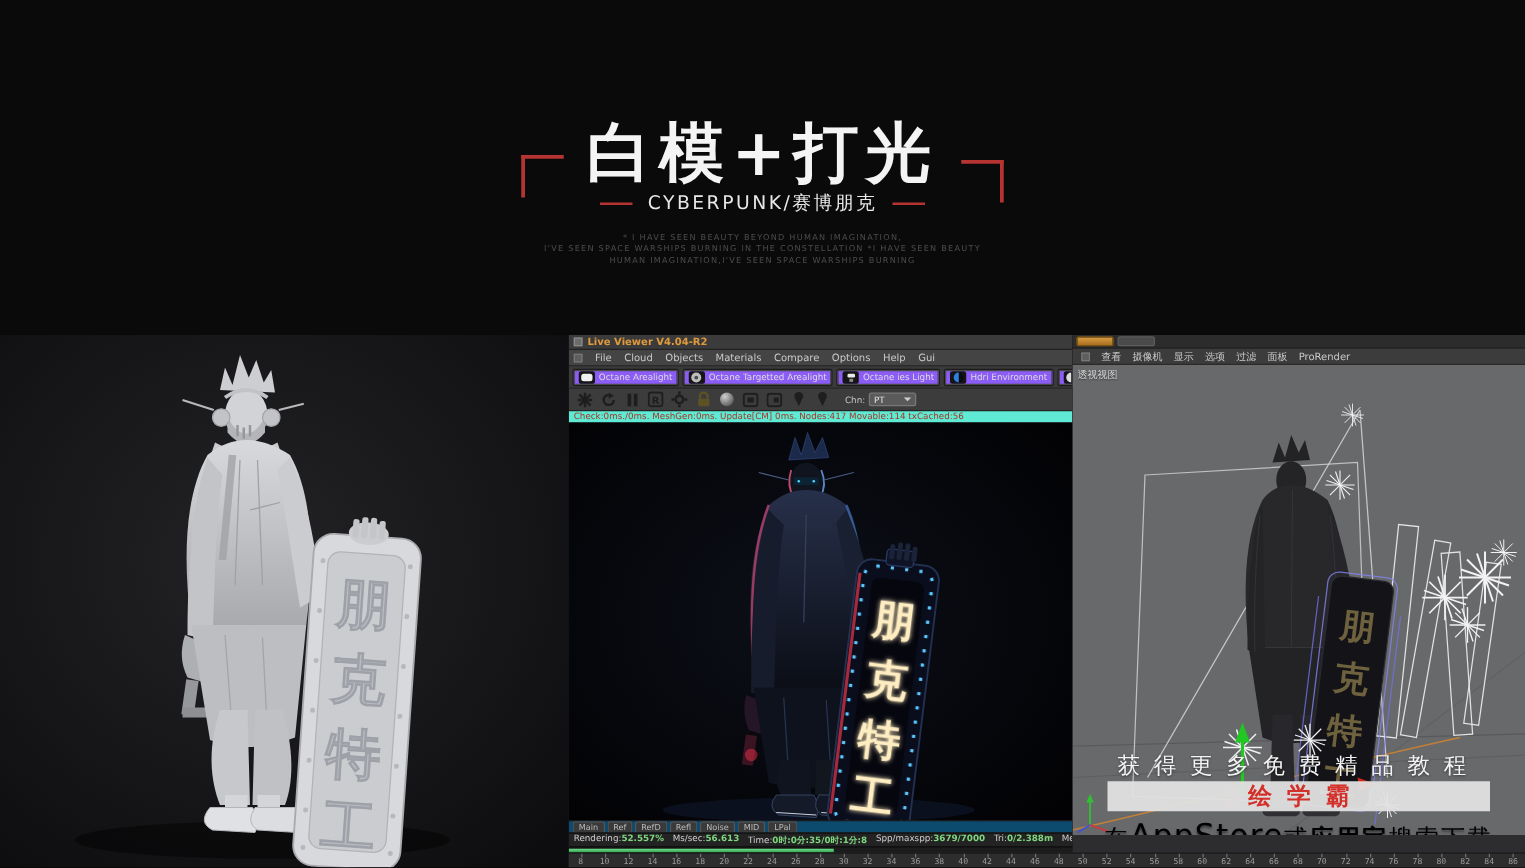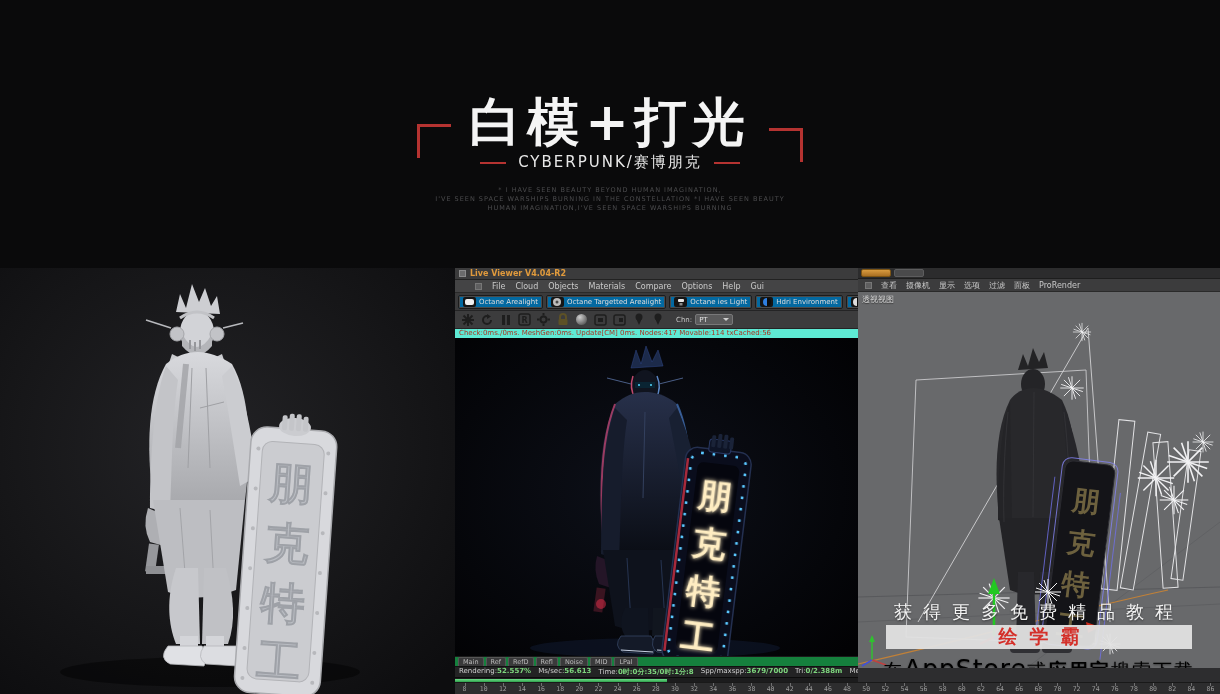--- a/index.html
+++ b/index.html
@@ -24,37 +24,37 @@
   
   #panels { position:absolute; left:0; top:268px; width:1220px; height:426px; display:flex; }
   #left-panel  { position:relative; width:455px; height:426px; background:#151517; overflow:hidden; }
   #mid-panel   { position:relative; width:403px; height:426px; background:#1c1c1d; overflow:hidden; display:flex; flex-direction:column; padding-bottom:12px; }
   #right-panel { position:relative; width:362px; height:426px; background:#2d2d2f; overflow:hidden; display:flex; flex-direction:column; padding-bottom:26px; }
 
   
   .lv-titlebar { height:12px; background:#3b3b3c; display:flex; align-items:center; gap:4px; padding:0 4px; border-bottom:1px solid #222; }
   .lv-titlebar .wicon { width:7px; height:7px; background:#6b6b6c; border:1px solid #8a8a8b; }
   .lv-title { color:#e09a3c; font-size:8px; font-weight:bold; white-space:nowrap; }
-  .lv-menubar { height:13px; background:#444445; display:flex; align-items:center; gap:10px; padding:0 20px; border-bottom:1px solid #2a2a2a; color:#c9c9c9; font-size:8px; }
+  .lv-menubar { height:13px; background:#444445; display:flex; align-items:center; gap:10px; padding:0 4px; border-bottom:1px solid #2a2a2a; color:#c9c9c9; font-size:8px; }
   .lv-menubar .micon { width:7px; height:7px; background:#5e5e5f; border:1px solid #777; }
   .lv-menubar span { cursor:default; }
   .lv-lightbar { height:18px; background:#3a3a3b; display:flex; align-items:center; gap:3px; padding:0 3px; border-bottom:1px solid #242425; overflow:hidden; }
-  .light-btn { display:flex; align-items:center; gap:3px; background:#0369a1; border:1px solid #1c1c1c;
+  .light-btn { display:flex; align-items:center; gap:3px; background:#8b5cf6; border:1px solid #1c1c1c;
     box-shadow:inset 0 0 0 1px #4a4a4a; border-radius:2px; height:14px; padding:0 4px; color:#dcdcdc;
     font-size:7px; white-space:nowrap; flex:0 0 auto; }
   .chip { width:13px; height:10px; background:#151515; border-radius:2px; display:flex; align-items:center; justify-content:center; }
   .lv-iconbar { height:18px; background:#3c3c3d; display:flex; align-items:center; gap:6px; padding:0 6px; border-bottom:1px solid #242425; }
   .tool-ic { width:13px; height:13px; display:flex; align-items:center; justify-content:center; }
   .chn-wrap { display:flex; align-items:center; gap:3px; margin-left:6px; color:#c6c6c6; font-size:7px; }
   .chn-select { width:38px; height:11px; background:#5a5a5b; border:1px solid #787879; border-radius:2px;
     color:#e2e2e2; font-size:7px; display:flex; align-items:center; justify-content:space-between; padding:0 3px; }
   .chn-select .arr { width:0; height:0; border-left:3px solid transparent; border-right:3px solid transparent; border-top:3px solid #cfcfcf; }
   .lv-meshstatus { height:9px; background:#5eead4; color:#a93524; font-size:7px; line-height:9px; padding:0 4px; white-space:nowrap; }
   .lv-viewport { flex:1; position:relative; background:#040405; overflow:hidden; }
-  .lv-tabs { height:10px; background:#15803d; display:flex; align-items:flex-end; gap:2px; padding:0 3px; border-top:1px solid #1a1a1a; }
+  .lv-tabs { height:10px; background:#0c4a6e; display:flex; align-items:flex-end; gap:2px; padding:0 3px; border-top:1px solid #1a1a1a; }
   .lv-tab { background:#3a3a3b; border:1px solid #555; border-bottom:none; color:#b9b9b9; font-size:6.5px; line-height:8px; padding:0 4px; border-radius:2px 2px 0 0; }
   .lv-stats { height:11px; background:#232324; display:flex; align-items:center; gap:7px; padding:0 4px; font-size:7px; white-space:nowrap; overflow:hidden; border-top:1px solid #111; }
   .lv-stats b { color:#cfcfcf; font-weight:normal; }
   .lv-stats i { color:#7ed67e; font-style:normal; margin-left:0;font-weight:bold; }
   .lv-progress { height:5px; background:#1c1c1d; position:relative; border-top:1px solid #0c0c0c; }
   .lv-progress .fill { position:absolute; left:0; top:1px; height:3px; background:linear-gradient(#6fe08a,#2e9e4b); }
 
   
   .vp-tabsbar { height:11px; background:#2c2c2d; display:flex; align-items:center; gap:3px; padding:0 3px; border-bottom:1px solid #1e1e1e; }
   .vp-tab { width:30px; height:8px; border-radius:2px; }

